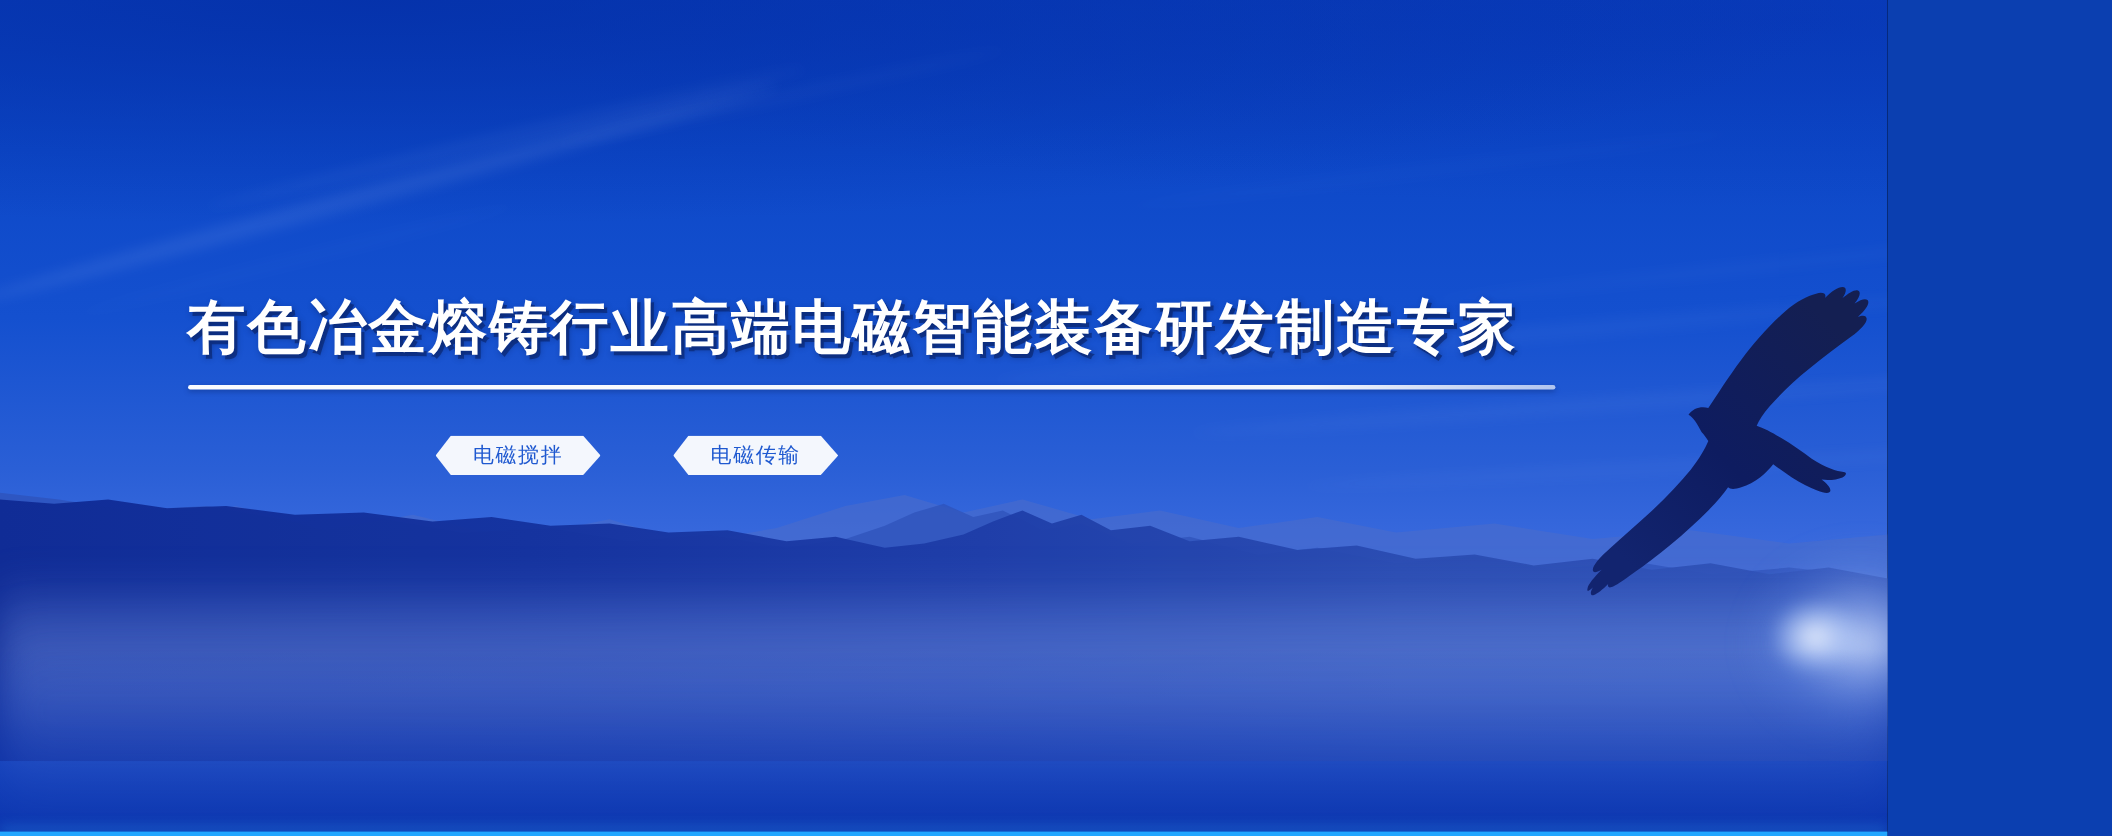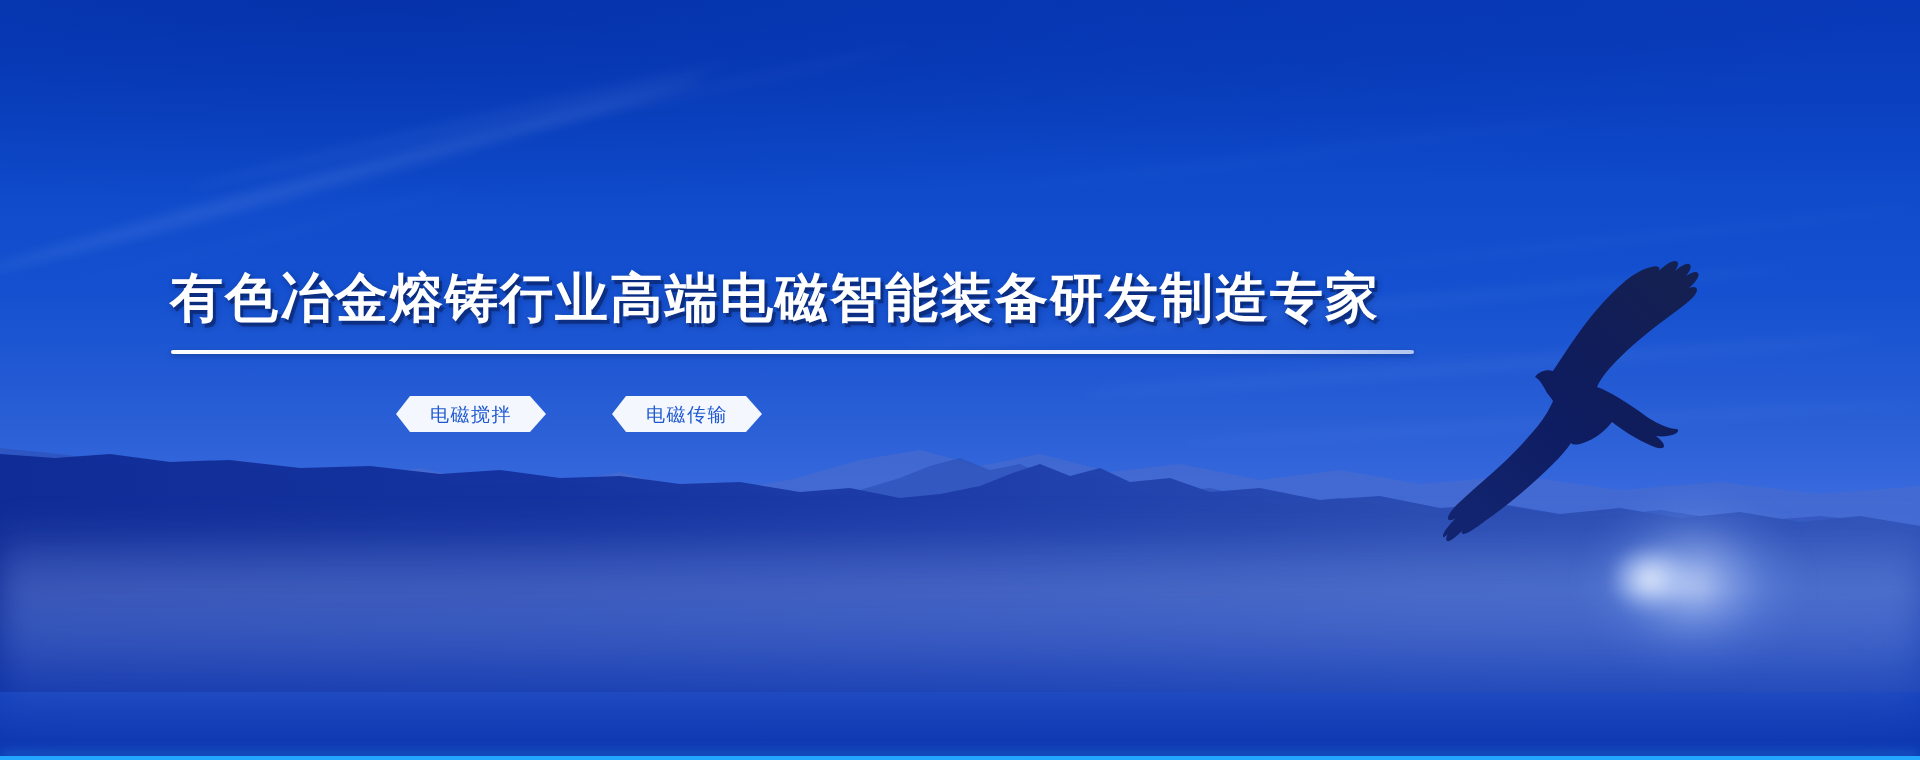--- a/index.html
+++ b/index.html
@@ -6,21 +6,21 @@
   * { margin:0; padding:0; box-sizing:border-box; }
   html, body {
     width:1920px; height:760px;
     overflow:hidden;
     font-family:"Liberation Sans","DejaVu Sans",sans-serif;
     background:#0b3fb0;
   }
 
   .banner {
     position:relative;
-    width:1920px; height:760px;
+    width:1716px; height:760px;
     overflow:hidden;
     background:#000000;
   }
 
   
   .sky {
     position:absolute; inset:0;
     background:
       linear-gradient(180deg,
         #0a3fbe 0%,

